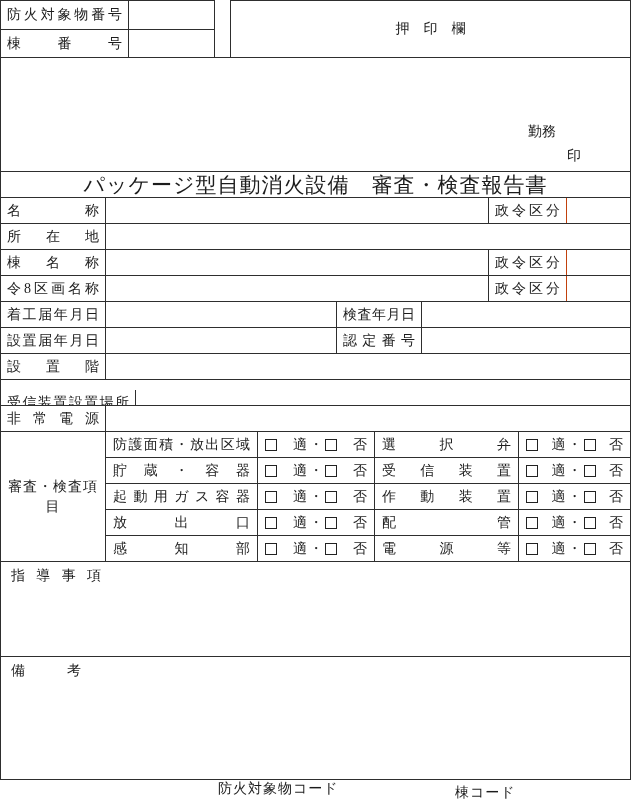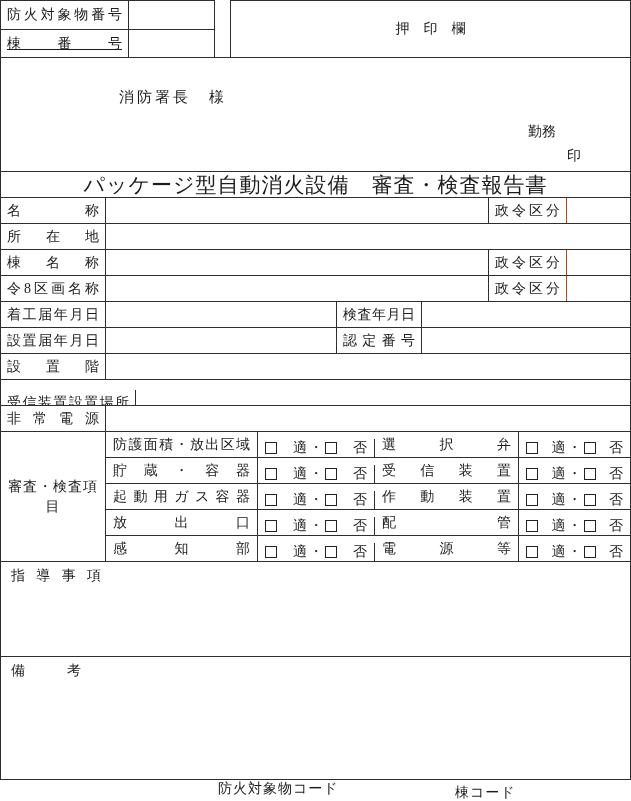--- a/index.html
+++ b/index.html
@@ -8,21 +8,21 @@
     width: 631px; height: 801px;
     font-family: "Liberation Serif", "DejaVu Serif", serif;
     font-size: 14px; color: #1c1c1c;
     position: relative;
   }
   .page { position: absolute; top: 0; left: 0; width: 631px; height: 678px; background: #fff; }
 
   
   .id-table { position: absolute; top: 0; left: 0; width: 215px; height: 58px; border: 1px solid #2e2e2e; }
   .id-row { display: flex; height: 28px; }
-  .id-row + .id-row { border-top: 1px solid #2e2e2e; text-decoration: underline; }
+  .id-row + .id-row { border-top: 1px solid #2e2e2e; }
   .id-label { width: 128px; border-right: 1px solid #2e2e2e; padding: 0 6px; line-height: 27px;
               text-align: justify; text-align-last: justify; overflow: hidden; white-space: nowrap; }
   .id-value { flex: 1; }
   .seal-box { position: absolute; top: 0; left: 230px; width: 401px; height: 58px;
               border: 1px solid #2e2e2e; display: flex; align-items: center; justify-content: center; }
   .seal-box span { letter-spacing: 1em; padding-left: 1em; }
 
   
   .main { position: absolute; top: 57px; left: 0; width: 631px; height: 723px;
           border: 1px solid #2e2e2e; display: flex; flex-direction: column; }
@@ -42,21 +42,21 @@
   .val-ord { width: 63px; }
   .lbl-mid { width: 86px; border-left: 1px solid #2e2e2e; border-right: 1px solid #2e2e2e; }
   .val-mid { width: 208px; }
   .val-date { flex: 1; }
 
   
   .insp { display: flex; border-top: 1px solid #2e2e2e; height: 130px; }
   .insp-group { width: 105px; border-right: 1px solid #2e2e2e; display: flex; flex-direction: column;
                 justify-content: center; text-align: center; line-height: 20px; letter-spacing: 1px; align-items: center; }
   .insp-rows { flex: 1; display: flex; flex-direction: column; }
-  .insp-row { display: flex; height: 26px; align-items: flex-end; }
+  .insp-row { display: flex; height: 26px; }
   .insp-row + .insp-row { border-top: 1px solid #2e2e2e; }
   .item-l { width: 152px; border-right: 1px solid #2e2e2e; }
   .item-r { width: 144px; border-right: 1px solid #2e2e2e; }
   .item-l, .item-r { padding: 0 7px; line-height: 25px; overflow: hidden; white-space: nowrap;
                      text-align: justify; text-align-last: justify; }
   .chk-l { width: 117px; border-right: 1px solid #2e2e2e; }
   .chk-r { flex: 1; }
   .chk { display: flex; align-items: center; padding: 0 7px; }
   .cb { width: 12px; height: 12px; border: 1px solid #222; background: #fff; flex: none; }
   .sp { flex: 1; }
@@ -91,21 +91,20 @@
     </div>
   </div>
 
   <div class="seal-box">
     <span>押印欄</span>
   </div>
 
   <div class="main">
 
     <div class="m-row row-head">
-      <span class="addressee">消防署長　様</span>
       <span class="duty">勤務</span>
       <span class="seal-mark">印</span>
     </div>
 
     <div class="m-row row-title">
       <span>パッケージ型自動消火設備　審査・検査報告書</span>
     </div>
 
     <div class="m-row">
       <div class="lbl lbl-main">名称</div>

